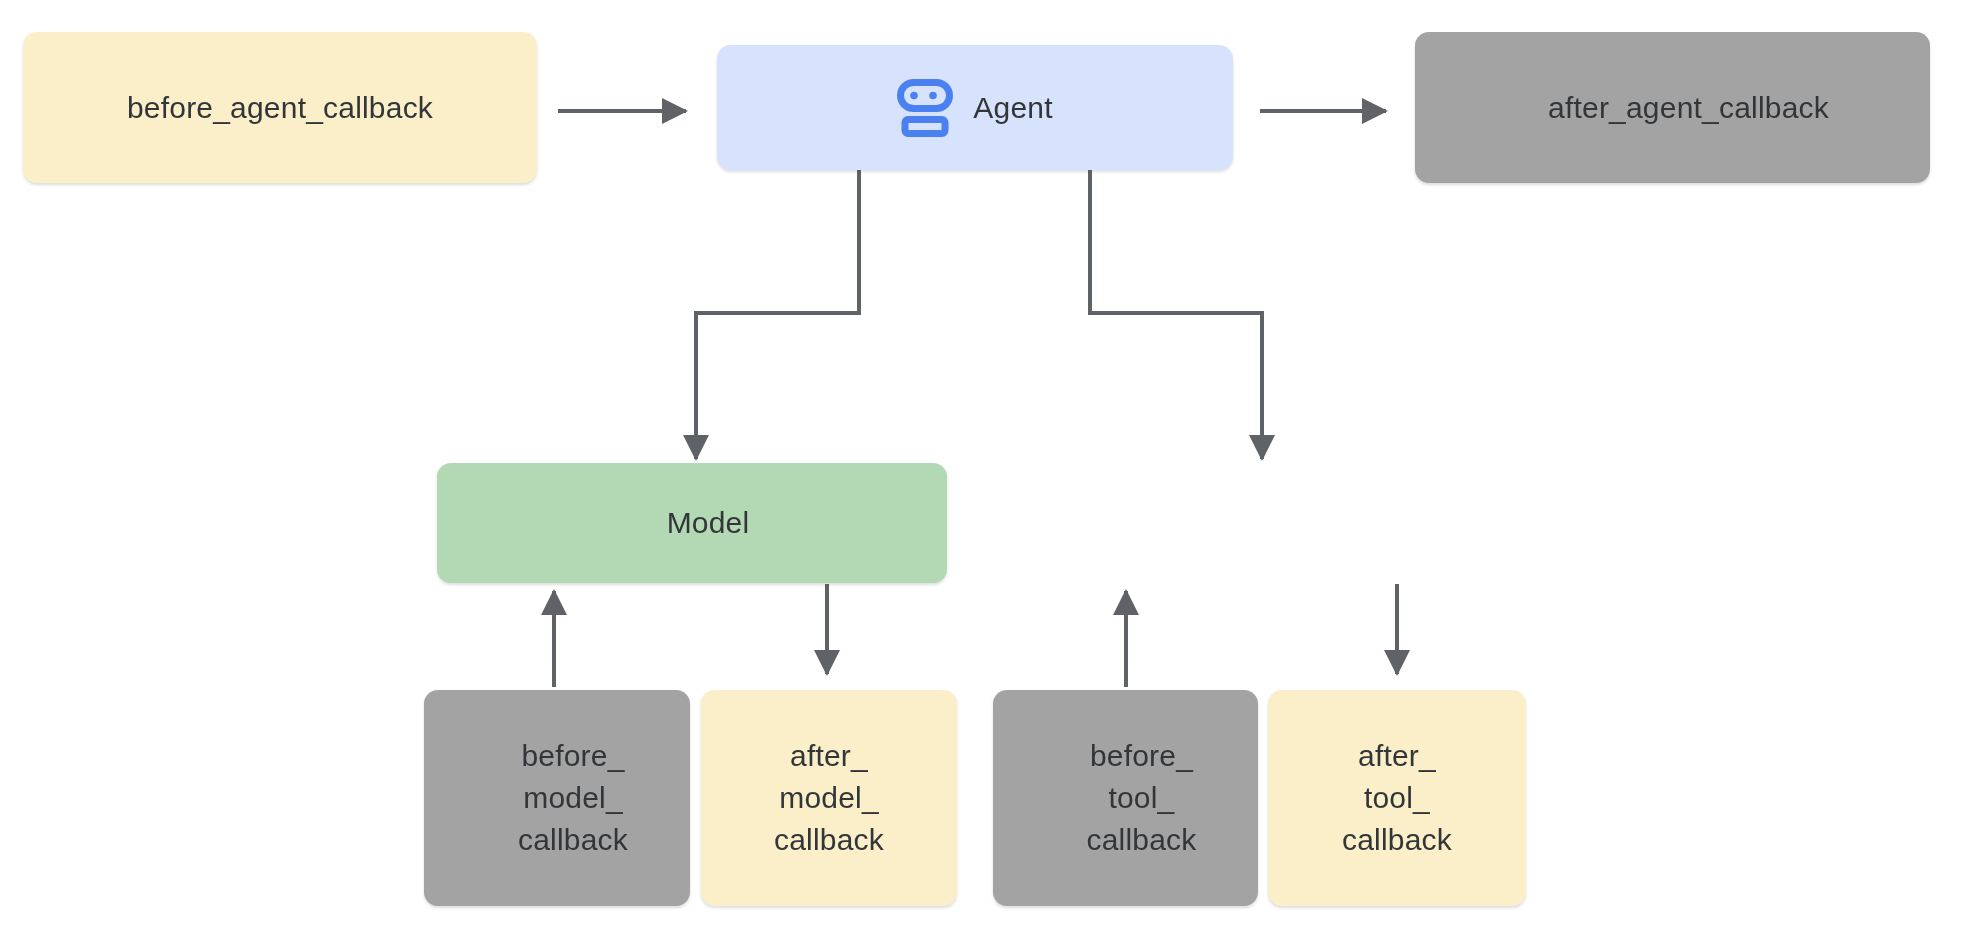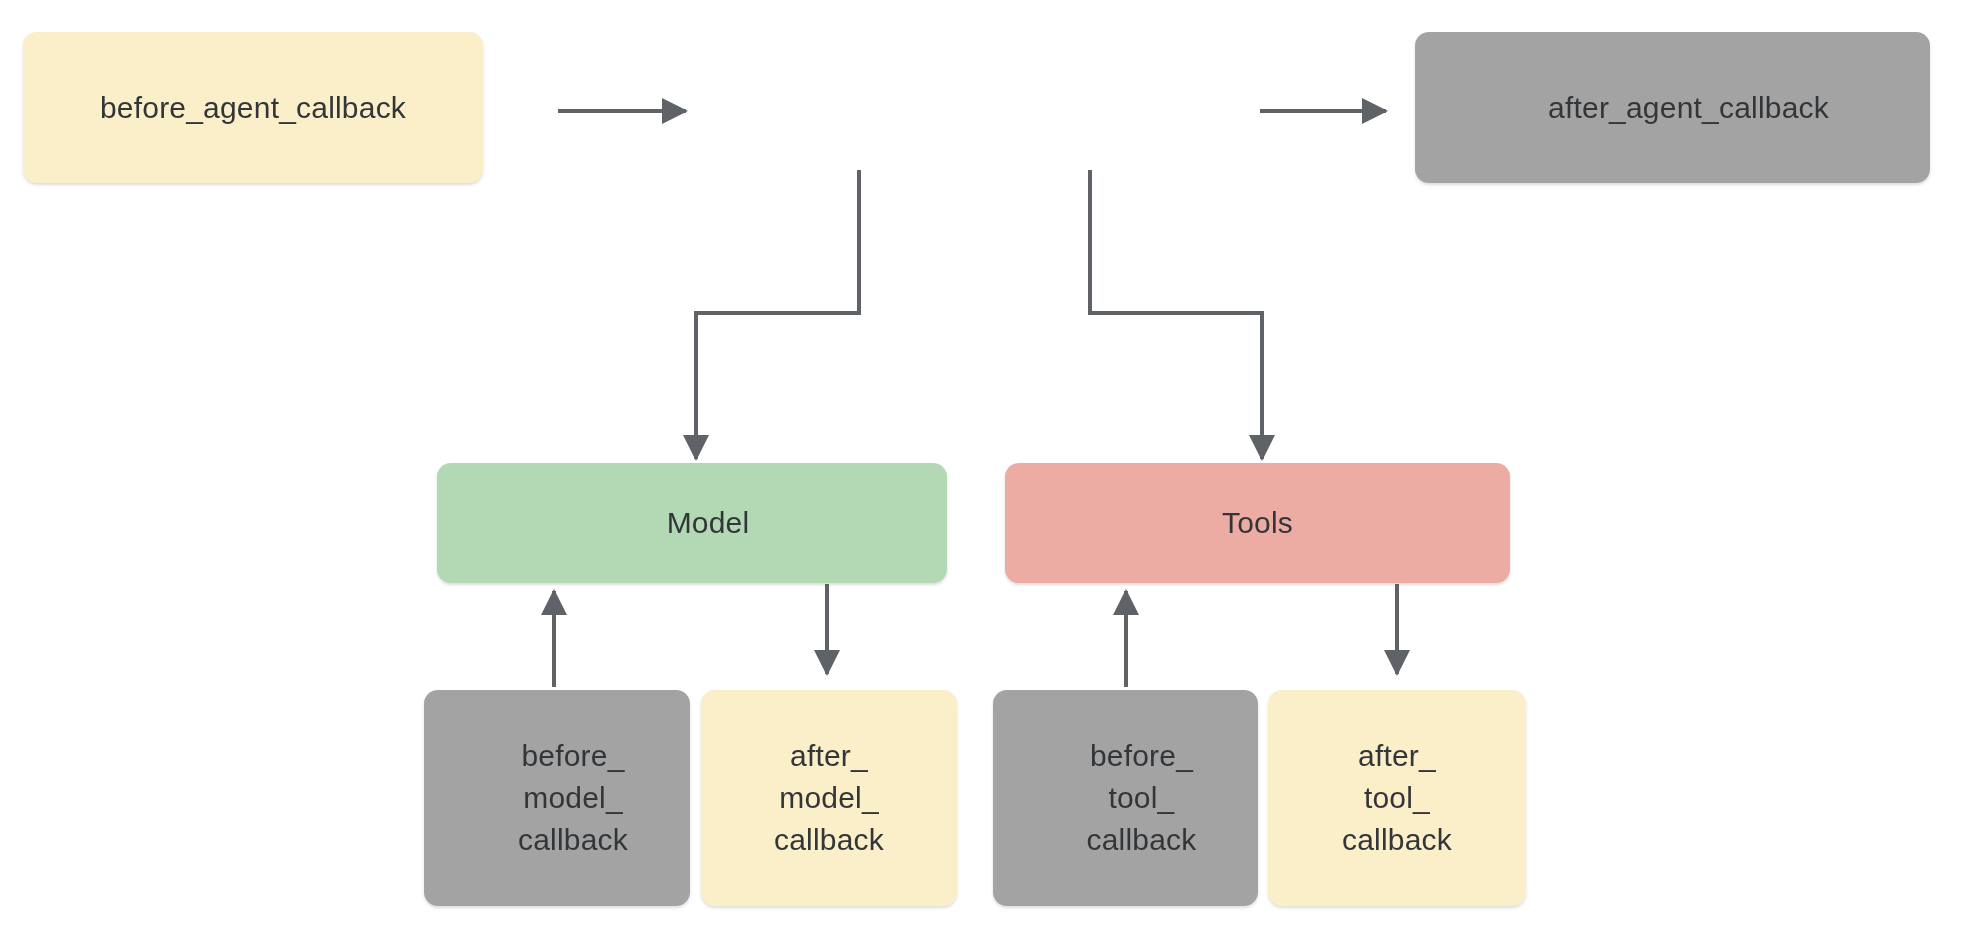--- a/index.html
+++ b/index.html
@@ -41,21 +41,21 @@
     white-space: pre-line;
     line-height: 1.4;
   }
   .pale   { background: #fbefca; }
   .gold   { background: #a3a3a3; padding-left: 32px; }
   .blue   { background: #d7e3fc; }
   .green  { background: #b2d8b4; }
   .salmon { background: #edaca3; }
 
   
-  .n-before-agent { left: 23px;   top: 32px;  width: 460px; height: 151px; }
+  .n-before-agent { left: 23px;   top: 32px;  width: 514px; height: 151px; }
   .n-agent        { left: 717px;  top: 45px;  width: 516px; height: 125px; }
   .n-after-agent  { left: 1415px; top: 32px;  width: 515px; height: 151px; }
   .n-model        { left: 437px;  top: 463px; width: 510px; height: 120px; padding-left: 32px; }
   .n-tools        { left: 1005px; top: 463px; width: 505px; height: 120px; }
   .n-before-model { left: 424px;  top: 690px; width: 266px; height: 216px; }
   .n-after-model  { left: 701px;  top: 690px; width: 256px; height: 216px; }
   .n-before-tool  { left: 993px;  top: 690px; width: 265px; height: 216px; }
   .n-after-tool   { left: 1268px; top: 690px; width: 258px; height: 216px; }
 
   .agent-content { display: flex; align-items: center; gap: 20px; }
@@ -81,32 +81,42 @@
     <path class="edge" d="M554,687 L554,591" marker-end="url(#arrow)"></path>
     <path class="edge" d="M827,584 L827,674" marker-end="url(#arrow)"></path>
     <path class="edge" d="M1126,687 L1126,591" marker-end="url(#arrow)"></path>
     <path class="edge" d="M1397,584 L1397,674" marker-end="url(#arrow)"></path>
   </svg>
 
   <div class="node pale n-before-agent">
     <span class="label">before_agent_callback</span>
   </div>
 
+  <div class="node blue n-agent">
+    <div class="agent-content">
+      <span class="robot-icon">
+        <svg width="56" height="58" viewBox="0 0 56 58" xmlns="http://www.w3.org/2000/svg">
+          <rect class="robot-stroke" x="3.5" y="3.5" width="49" height="26" rx="13"></rect>
+          <circle class="robot-fill" cx="17" cy="16.5" r="3.8"></circle>
+          <circle class="robot-fill" cx="36" cy="16.5" r="3.8"></circle>
+          <rect class="robot-stroke" x="8" y="40.5" width="40" height="14" rx="3"></rect>
+        </svg>
+      </span>
+      <span class="label">Agent</span>
+    </div>
+  </div>
 
   <div class="node gold n-after-agent">
     <span class="label">after_agent_callback</span>
   </div>
 
   <div class="node green n-model">
     <span class="label">Model</span>
   </div>
 
-  <div class="node salmon n-tools">
-    <span class="label">Tools</span>
-  </div>
 
   <div class="node gold n-before-model">
     <span class="label">before_
 model_
 callback</span>
   </div>
 
   <div class="node pale n-after-model">
     <span class="label">after_
 model_

